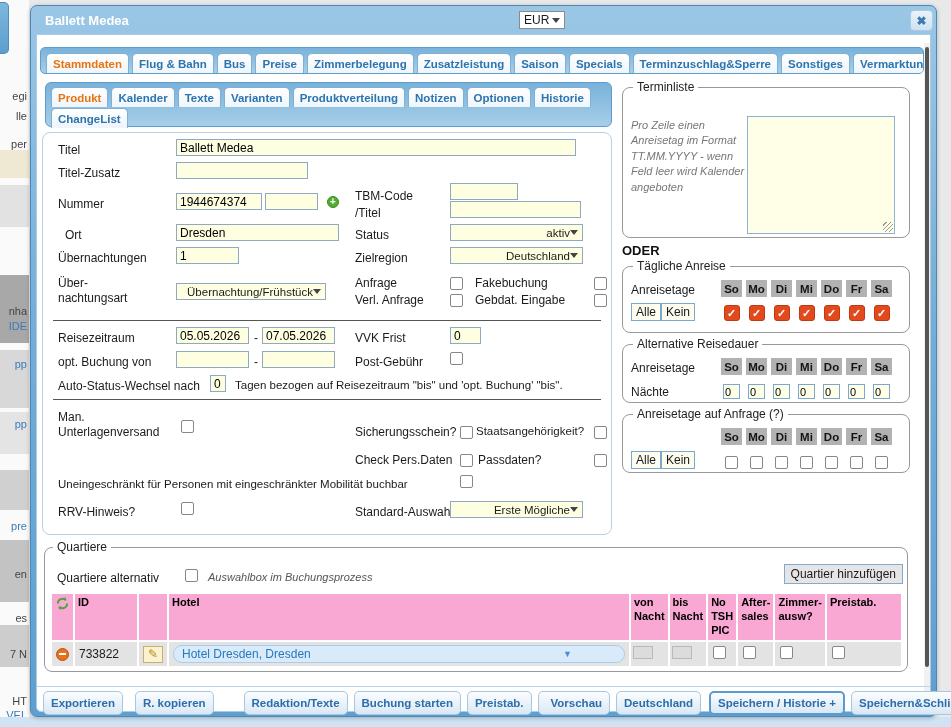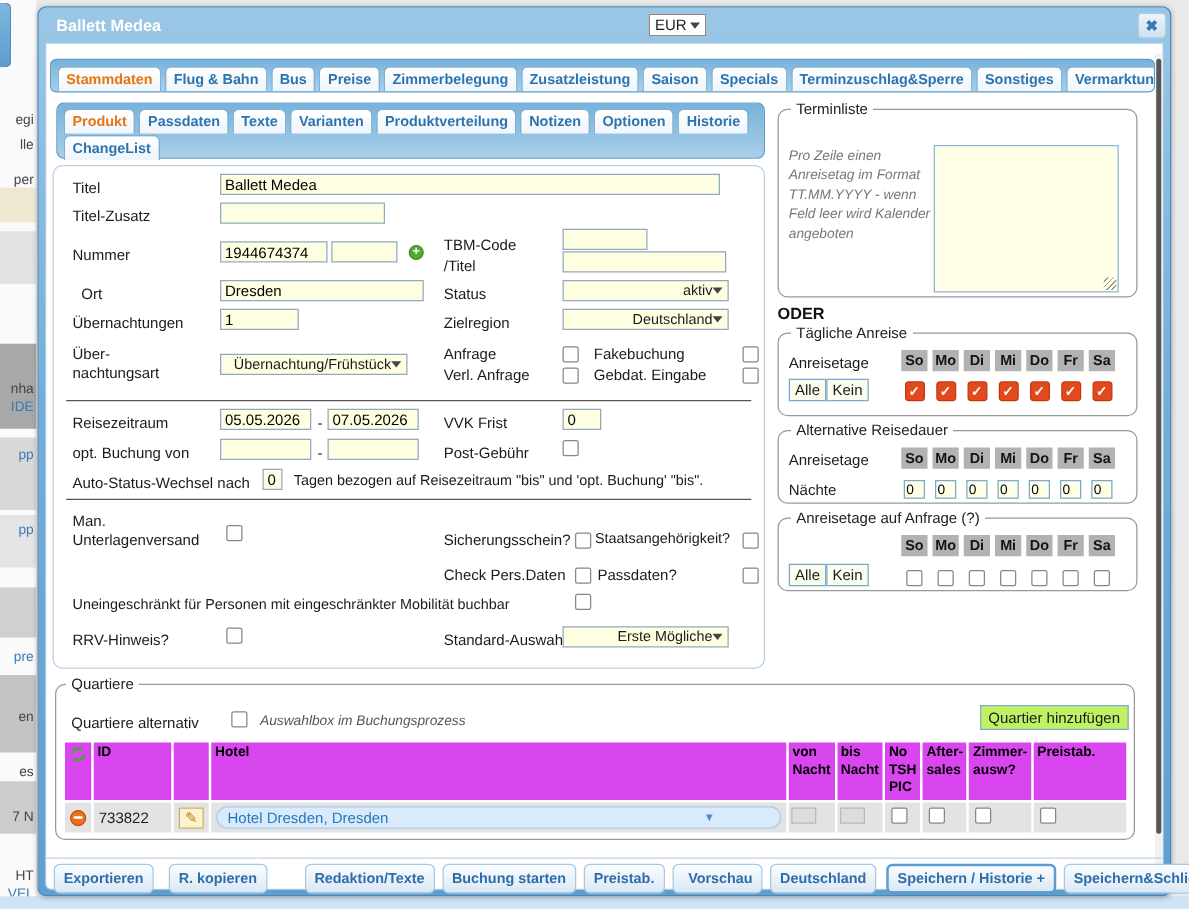--- a/index.html
+++ b/index.html
@@ -85,24 +85,24 @@
     display:flex; align-items:center; justify-content:center; cursor:pointer; }
   .ock { color:#fff; font-size:11px; font-weight:bold; }
   .ucb { width:13px; height:13px; background:#fff; border:1px solid #878787; border-radius:2px; cursor:pointer; }
   .dinp { width:17px; height:15px; background:#feffe6; border:1px solid #7ba8cf; font-size:11px; padding:0 1px;
     font-family:"Liberation Sans",sans-serif; }
 
   
   #fs-quartiere { position:absolute; left:7px; top:505px; width:864px; height:132px; border:1px solid #999;
     border-radius:8px; margin:0; padding:0; background:#fff; }
   #fs-quartiere legend { font-size:12px; color:#222; padding:0 4px; margin-left:8px; }
-  #q-add { position:absolute; right:4px; top:10px; font-size:12px; background:#bef264; border:1px solid #84a9ce;
+  #q-add { position:absolute; right:4px; top:10px; font-size:12px; background:#e5e5e5; border:1px solid #84a9ce;
     padding:2px 6px; cursor:pointer; }
   #qtable { position:absolute; left:5px; top:38px; border-collapse:separate; border-spacing:2px; }
-  #qtable th { background:#d946ef; font-size:11px; font-weight:bold; color:#000; text-align:left;
+  #qtable th { background:#f9a8d4; font-size:11px; font-weight:bold; color:#000; text-align:left;
     vertical-align:top; padding:2px 3px; line-height:1.25; height:46px; }
   #qtable td { background:#e3e3e3; height:24px; padding:0 2px; vertical-align:middle; }
   .minus-icon { width:13px; height:13px; border-radius:50%; background:#e8701f; border:1px solid #c24f07;
     display:flex; align-items:center; justify-content:center; margin:0 auto; cursor:pointer; }
   .minus-icon span { width:7px; height:2px; background:#fff; display:block; }
   .editbtn { width:20px; height:17px; background:#fbf3d0; border:1px solid #c8b06a; display:flex;
     align-items:center; justify-content:center; font-size:12px; color:#b8860b; margin:0 auto; cursor:pointer; }
   .pill { height:18px; background:#d9ebfb; border:1px solid #a9cdeb; border-radius:10px; display:flex;
     align-items:center; position:relative; color:#2679b8; font-size:12px; padding-left:8px; margin:0 2px; cursor:pointer; }
   .pcaret { position:absolute; right:52px; color:#4a90d9; font-size:9px; }
@@ -173,21 +173,21 @@
         <div class="tab">Saison</div>
         <div class="tab">Specials</div>
         <div class="tab">Terminzuschlag&amp;Sperre</div>
         <div class="tab">Sonstiges</div>
         <div class="tab">Vermarktung</div>
       </div>
 
     <div id="sub-tabs">
       <div class="subrow" id="sub-tabs-r1">
           <div class="tab active">Produkt</div>
-          <div class="tab">Passdaten</div>
+          <div class="tab">Kalender</div>
           <div class="tab">Texte</div>
           <div class="tab">Varianten</div>
           <div class="tab">Produktverteilung</div>
           <div class="tab">Notizen</div>
           <div class="tab">Optionen</div>
           <div class="tab">Historie</div>
         </div>
       <div class="subrow" id="sub-tabs-r2">
           <div class="tab">ChangeList</div>
         </div>

